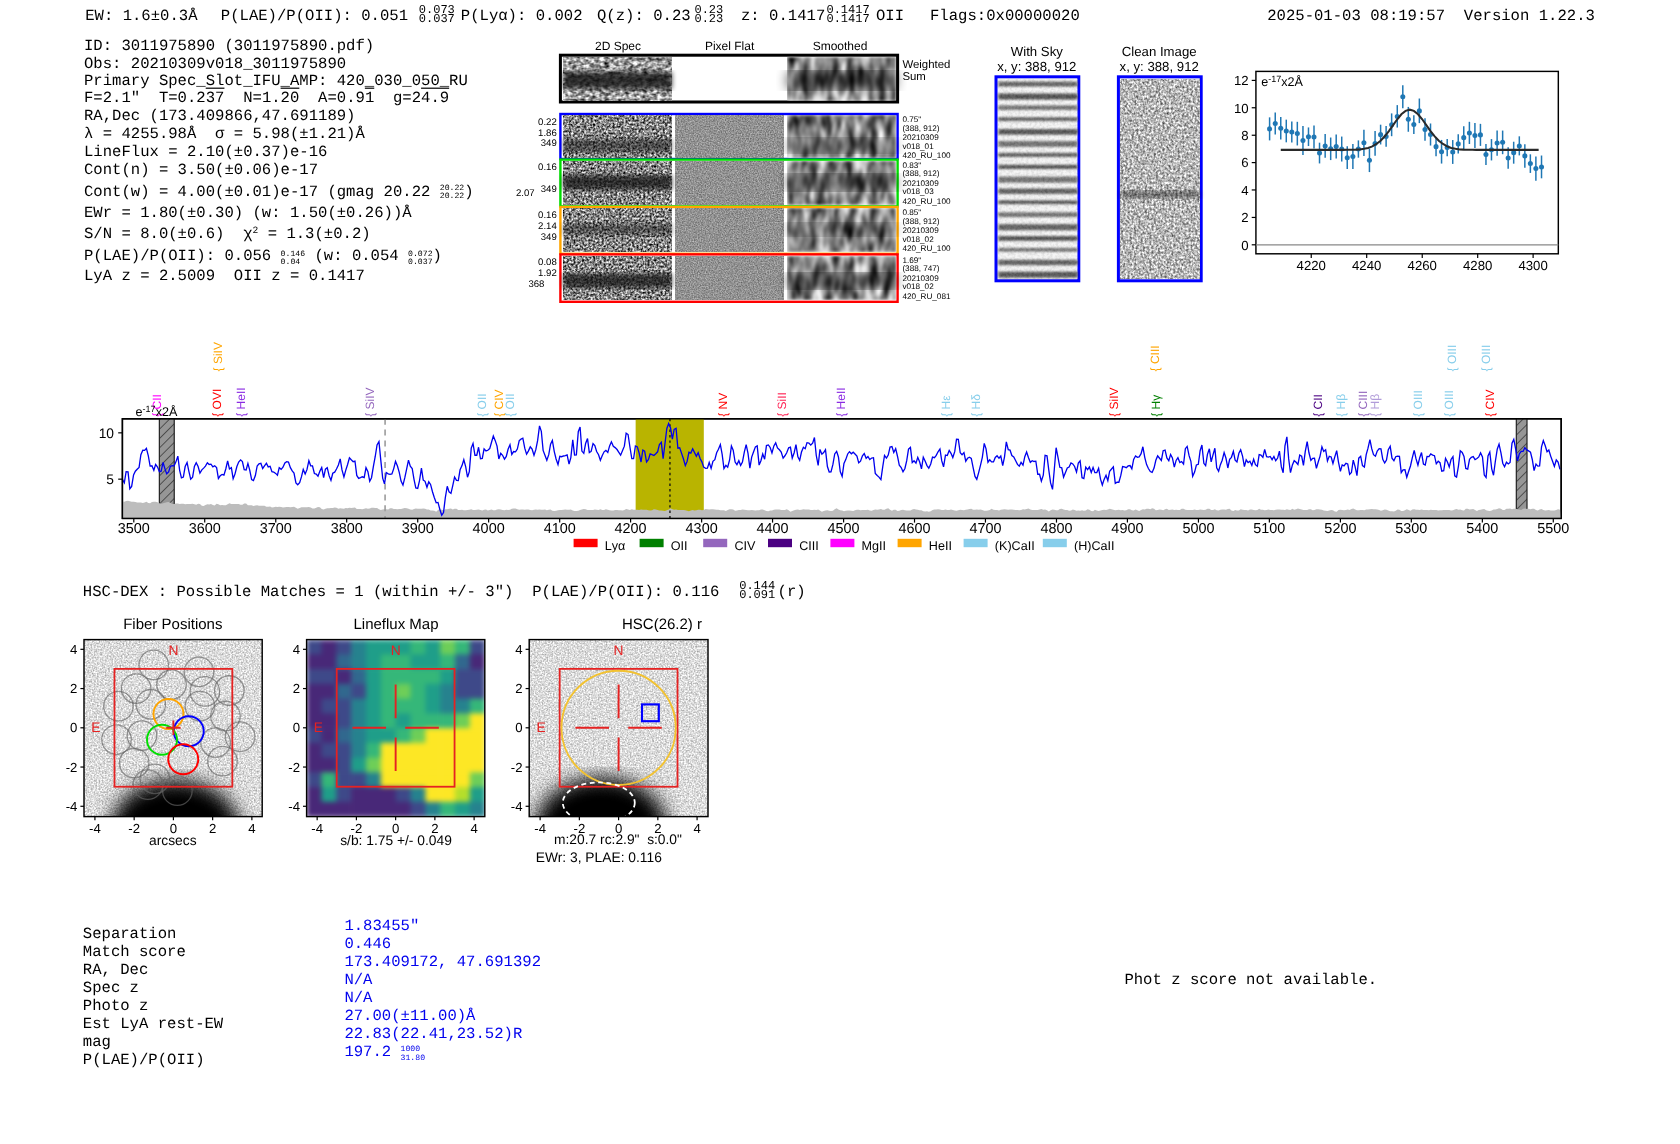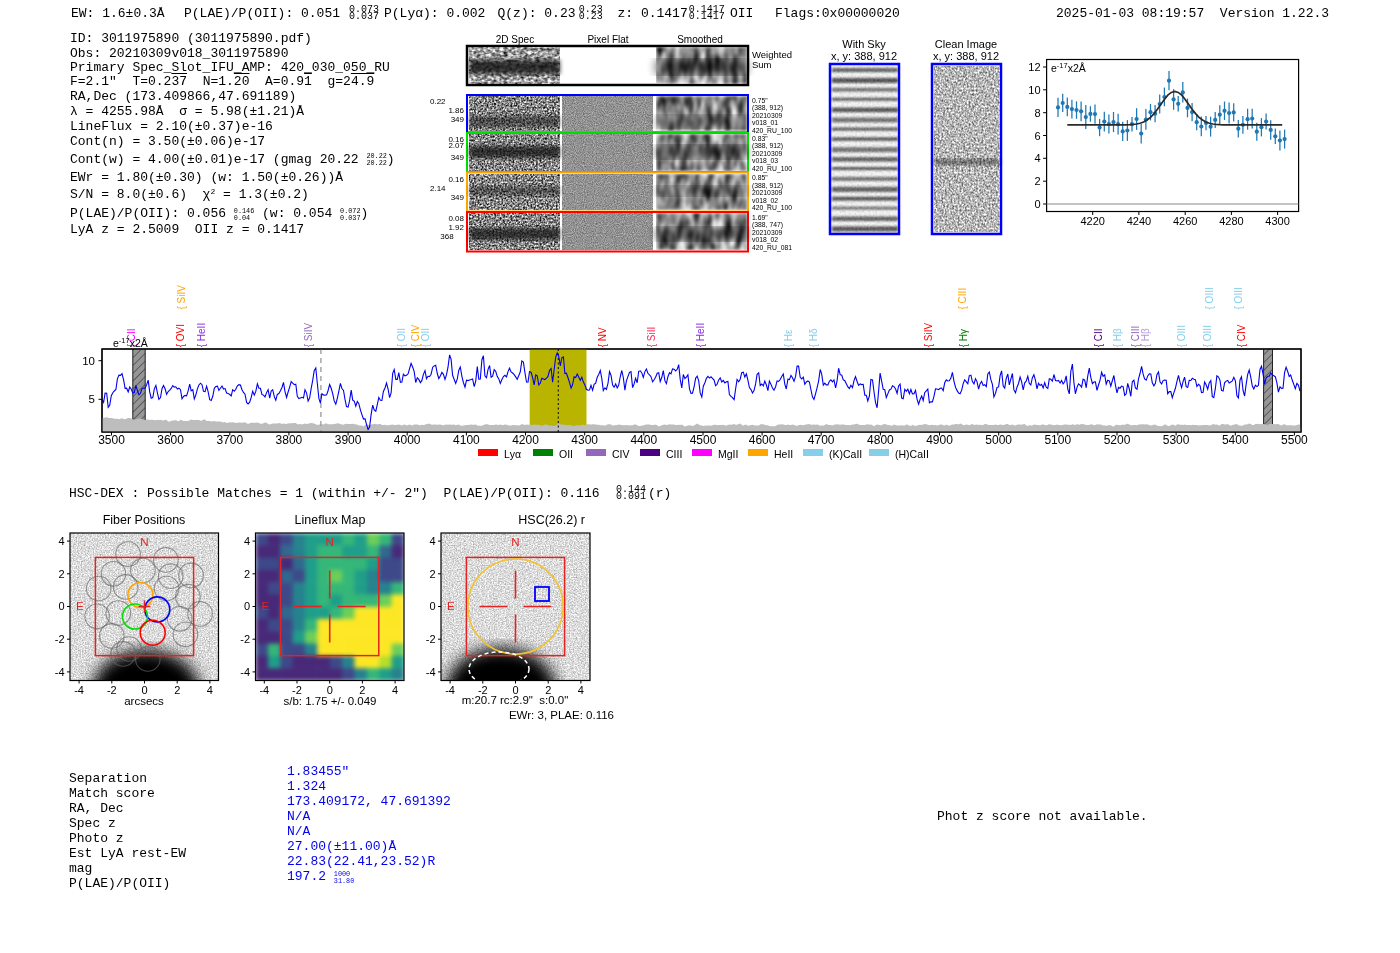--- a/index.html
+++ b/index.html
@@ -148,28 +148,28 @@
 <rect x="832" y="196.7" width="66" height="4.0" fill="#0f0f0f" opacity="0.94"></rect>
 <rect x="832" y="206.6" width="66" height="3.1" fill="#0f0f0f" opacity="0.77"></rect>
 <rect x="832" y="216.5" width="66" height="4.5" fill="#0f0f0f" opacity="0.87"></rect>
 <rect x="832" y="226.4" width="66" height="5.0" fill="#0f0f0f" opacity="0.94"></rect>
       </g>
       <rect x="832" y="66" width="66" height="166" fill="#bbb" filter="url(#fSky)" opacity="0.30"></rect>
 <rect x="932" y="64" width="69" height="170" fill="#f2f2f2" stroke="#0000ff" stroke-width="2.5"></rect>
       <rect x="934" y="66" width="66" height="166" fill="#999" filter="url(#fClean)"></rect>
       <rect x="934" y="159" width="66" height="6" fill="#111" opacity="0.48" filter="url(#blur2)"></rect>
     </svg>
-<div class="s8" style="left:430px;top:97.0px;width:34px;text-align:left">0.22</div>
+<div class="s8" style="left:430px;top:97.0px;width:34px;text-align:right">0.22</div>
 <div class="s8" style="left:430px;top:106.2px;width:34px;text-align:right">1.86</div>
 <div class="s8" style="left:430px;top:115.4px;width:34px;text-align:right">349</div>
 <div class="s8" style="left:430px;top:135.0px;width:34px;text-align:right">0.16</div>
-<div class="s8" style="left:430px;top:141px;width:34px;text-align:right">2.07</div>
+<div class="s8" style="left:430px;top:156px;width:34px;text-align:left">2.07</div>
 <div class="s8" style="left:430px;top:153.4px;width:34px;text-align:right">349</div>
 <div class="s8" style="left:430px;top:174.5px;width:34px;text-align:right">0.16</div>
-<div class="s8" style="left:430px;top:183.7px;width:34px;text-align:left">2.14</div>
+<div class="s8" style="left:430px;top:183.7px;width:34px;text-align:right">2.14</div>
 <div class="s8" style="left:430px;top:192.9px;width:34px;text-align:right">349</div>
 <div class="s8" style="left:430px;top:214.0px;width:34px;text-align:right">0.08</div>
 <div class="s8" style="left:430px;top:223.2px;width:34px;text-align:right">1.92</div>
 <div class="s8" style="left:430px;top:232.4px;width:34px;text-align:center">368</div>
 <div class="s95" style="left:752px;top:50px">Weighted<br>Sum</div>
 <div class="s65" style="left:752px;top:96.5px">0.75"<br>(388, 912)<br>20210309<br>v018_01<br>420_RU_100</div>
 <div class="s65" style="left:752px;top:134.5px">0.83"<br>(388, 912)<br>20210309<br>v018_03<br>420_RU_100</div>
 <div class="s65" style="left:752px;top:174.0px">0.85"<br>(388, 912)<br>20210309<br>v018_02<br>420_RU_100</div>
 <div class="s65" style="left:752px;top:213.5px">1.69"<br>(388, 747)<br>20210309<br>v018_02<br>420_RU_081</div>
 <svg width="1400" height="953">
@@ -407,30 +407,30 @@
 <rect x="692" y="449" width="20" height="7" fill="#ff00ff"></rect>
 <text x="718" y="458" font-size="10.5" font-family="Liberation Sans, sans-serif">MgII</text>
 <rect x="748" y="449" width="20" height="7" fill="#ffa500"></rect>
 <text x="774" y="458" font-size="10.5" font-family="Liberation Sans, sans-serif">HeII</text>
 <rect x="803" y="449" width="20" height="7" fill="#87ceeb"></rect>
 <text x="829" y="458" font-size="10.5" font-family="Liberation Sans, sans-serif">(K)CaII</text>
 <rect x="869" y="449" width="20" height="7" fill="#87ceeb"></rect>
 <text x="895" y="458" font-size="10.5" font-family="Liberation Sans, sans-serif">(H)CaII</text>
 <text x="113" y="347" font-size="10.5" font-family="Liberation Sans, sans-serif">e<tspan dy="-4" font-size="7.5">-17</tspan><tspan dy="4">x2Å</tspan></text>
 </svg>
-<div class="m13" style="left:69px;top:486.4px">HSC-DEX : Possible Matches = 1 (within +/- 2")  P(LAE)/P(OII): 0.116</div>
+<div class="m13" style="left:69px;top:486.4px">HSC-DEX : Possible Matches = 1 (within +/- 3")  P(LAE)/P(OII): 0.116</div>
 <div class="frA" style="left:616px;top:486px"><span>0.144</span><span>0.091</span></div>
 <div class="m13" style="left:648px;top:486.4px">(r)</div>
 <div class="s12t" style="left:74px;top:513px;width:140px;text-align:center;font:12.5px 'Liberation Sans',sans-serif">Fiber Positions</div>
 <div style="left:260px;top:513px;width:140px;text-align:center;font:12.5px 'Liberation Sans',sans-serif">Lineflux Map</div>
 <div style="left:445px;top:513px;width:140px;text-align:right;font:12.5px 'Liberation Sans',sans-serif">HSC(26.2) r</div>
 <div style="left:74px;top:695px;width:140px;text-align:center;font:11.5px 'Liberation Sans',sans-serif">arcsecs</div>
 <div style="left:260px;top:695px;width:140px;text-align:center;font:11.5px 'Liberation Sans',sans-serif">s/b: 1.75 +/- 0.049</div>
 <div style="left:430px;top:694px;width:170px;text-align:center;font:11.5px 'Liberation Sans',sans-serif">m:20.7 rc:2.9"  s:0.0"</div>
-<div style="left:444px;top:709px;width:170px;text-align:right;font:11.5px 'Liberation Sans',sans-serif">EWr: 3, PLAE: 0.116</div>
+<div style="left:414px;top:709px;width:170px;text-align:center;font:11.5px 'Liberation Sans',sans-serif">EWr: 3, PLAE: 0.116</div>
 <svg width="1400" height="953">
 <defs>
 <clipPath id="cp1">
           <rect x="70.0" y="533.0" width="148.5" height="147.5"></rect>
         </clipPath>
 <clipPath id="cp2">
           <rect x="255.5" y="533.0" width="148.5" height="147.5"></rect>
         </clipPath>
 <clipPath id="cp3">
           <rect x="441.0" y="533.0" width="149.0" height="147.5"></rect>
@@ -705,20 +705,20 @@
 </svg>
 <div class="m13" style="left:69px;top:770.6px">Separation</div>
 <div class="m13" style="left:69px;top:785.7px">Match score</div>
 <div class="m13" style="left:69px;top:800.7px">RA, Dec</div>
 <div class="m13" style="left:69px;top:815.8px">Spec z</div>
 <div class="m13" style="left:69px;top:830.9px">Photo z</div>
 <div class="m13" style="left:69px;top:846.0px">Est LyA rest-EW</div>
 <div class="m13" style="left:69px;top:861.0px">mag</div>
 <div class="m13" style="left:69px;top:876.1px">P(LAE)/P(OII)</div>
 <div class="m13 blue" style="left:287px;top:763.5px">1.83455"</div>
-<div class="m13 blue" style="left:287px;top:778.6px">1.324</div>
+<div class="m13 blue" style="left:287px;top:778.6px">0.446</div>
 <div class="m13 blue" style="left:287px;top:793.6px">173.409172, 47.691392</div>
 <div class="m13 blue" style="left:287px;top:808.7px">N/A</div>
 <div class="m13 blue" style="left:287px;top:823.8px">N/A</div>
 <div class="m13 blue" style="left:287px;top:838.9px">27.00(±11.00)Å</div>
 <div class="m13 blue" style="left:287px;top:853.9px">22.83(22.41,23.52)R</div>
 <div class="m13 blue" style="left:287px;top:869.0px">197.2 <span class="fr"><span>1000</span><span>31.80</span></span></div>
 <div class="m13" style="left:937px;top:809.4px">Phot z score not available.</div>
 </div>
 </body></html>

